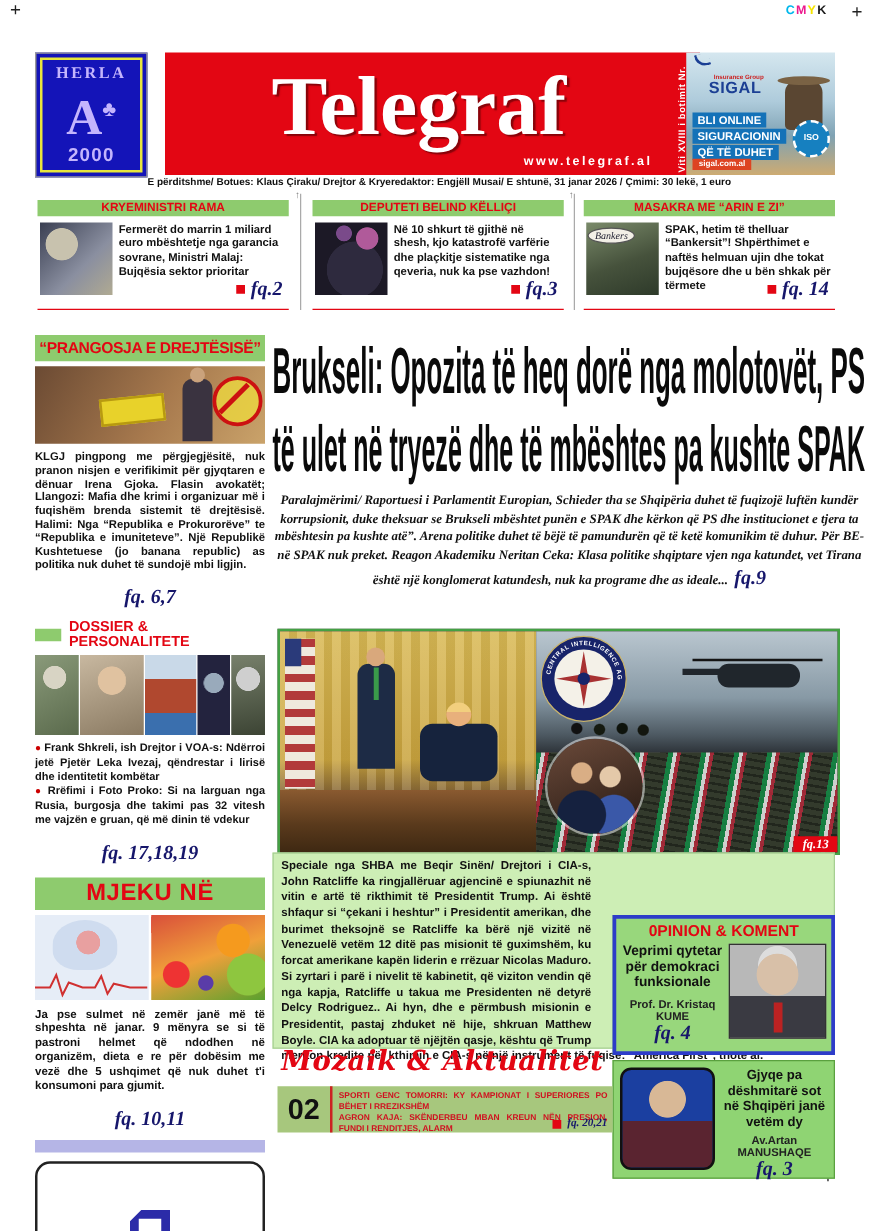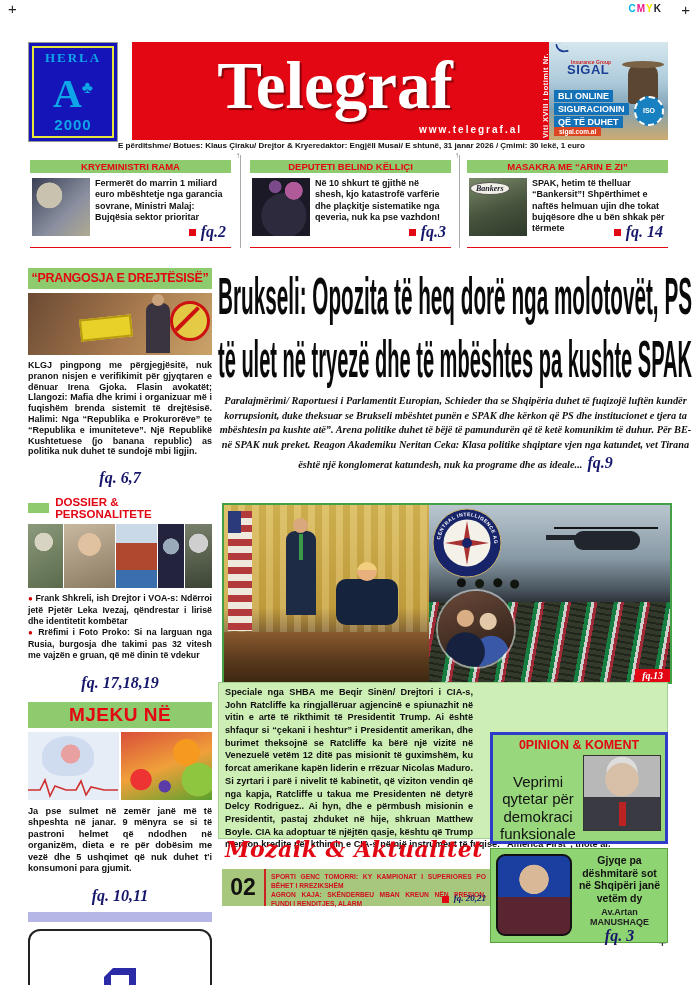--- a/index.html
+++ b/index.html
@@ -11,21 +11,21 @@
   .rsq{display:inline-block;width:7px;height:7px;background:#e30613;margin-right:5px;vertical-align:middle;}
   .ruleline{display:flex;align-items:center;gap:6px;flex-direction:column;}
   .ruleline .hr{flex:1;border-top:1.2px solid #111;}
   
   .plus{position:absolute;font-size:15px;color:#222;}
   .cmyk{position:absolute;top:3px;right:34px;font-weight:bold;font-size:10px;letter-spacing:1px;}
   .cmyk span:nth-child(1){color:#00b7eb}.cmyk span:nth-child(2){color:#ec1a8d}
   .cmyk span:nth-child(3){color:#f5e400}.cmyk span:nth-child(4){color:#1a1a1a}
   
   .herla{left:28px;top:42px;width:88px;height:98px;background:#1414b8;border:1.5px solid #999;
-         box-shadow:inset 0 0 0 3px #1414b8, inset 0 0 0 5px #e8e63c;text-align:center;color:#0ea5e9;}
+         box-shadow:inset 0 0 0 3px #1414b8, inset 0 0 0 5px #e8e63c;text-align:center;color:#c4b5fd;}
   .herla .top{font-family:"Liberation Serif",serif;font-weight:bold;font-size:13px;letter-spacing:2px;margin-top:7px;}
   .herla .mid{font-family:"Liberation Serif",serif;font-weight:bold;font-size:40px;line-height:44px;}
   .herla .mid sup{font-size:17px;}
   .herla .yr{font-weight:bold;font-size:15px;letter-spacing:1px;}
   .mast{left:132px;top:42px;width:428px;height:98px;background:#e30613;}
   .mast-title{position:absolute;left:0;right:22px;top:-6px;text-align:center;color:#fff;
       font-family:"Liberation Serif",serif;font-weight:bold;font-size:67px;line-height:98px;
       text-shadow:2px 2px 1px rgba(60,0,0,.55);}
   .mast-url{position:absolute;right:38px;bottom:5px;color:#fff;font-weight:bold;font-size:10px;letter-spacing:2px;}
   .mast-edition{position:absolute;right:1px;top:2px;height:94px;color:#fff;font-weight:bold;font-size:7.5px;
@@ -55,21 +55,21 @@
   .tbox::after{content:"";position:absolute;left:0;right:0;bottom:0;border-bottom:1.6px solid #e30613;}
   .vdiv{top:155px;height:93px;width:1px;background:#aaa;}
   .vdiv::before{content:"↑";position:absolute;top:-4px;left:-4px;font-size:8px;color:#777;}
   .ph1{background:radial-gradient(circle at 30% 30%,#c8c2ae 0 22%,transparent 23%),
        linear-gradient(135deg,#3a3f52,#8a8fa0 60%,#b0aa92);}
   .ph2{background:radial-gradient(circle at 72% 22%,#b05a9a 0 14%,transparent 15%),
        radial-gradient(circle at 40% 15%,#7a4a8a 0 10%,transparent 11%),
        radial-gradient(circle at 55% 65%,#2e2a3e 0 45%,transparent 46%),#1c1926;}
   .ph3{position:relative;background:linear-gradient(160deg,#7a8a6a,#46523c 55%,#2e3a2a);}
   .bankers{position:absolute;left:1px;top:4px;background:#f2efe6;border:1px solid #555;border-radius:50%;
-     font-family:"Liberation Serif",serif;font-weight:bold;font-style:italic;font-size:8px;color:#223;padding:1px 5px;}
+     font-family:"Liberation Serif",serif;font-weight:normal;font-style:italic;font-size:8px;color:#223;padding:1px 5px;}
   
   .leftcol{left:28px;top:268px;width:184px;}
   .greenhead{background:#8ecb6e;color:#e30613;font-weight:bold;text-align:center;}
   .pr-head{height:21px;line-height:21px;font-size:12.5px;letter-spacing:-.3px;}
   .pr-photo{margin-top:4px;height:62px;position:relative;overflow:hidden;
      background:linear-gradient(120deg,#6b4a33,#a87a4e 55%,#caa36a);}
   .pr-sign{position:absolute;left:52px;top:24px;width:52px;height:22px;background:#e8d22a;transform:rotate(-6deg);
      box-shadow:inset 0 0 0 2px #b89a10;}
   .pr-fig{position:absolute;right:42px;top:10px;width:24px;height:50px;background:#3a3340;border-radius:8px 8px 0 0;}
   .pr-fig::before{content:"";position:absolute;left:6px;top:-9px;width:12px;height:12px;border-radius:50%;background:#caa27c;}
@@ -156,21 +156,21 @@
   .fq13{position:absolute;right:0;bottom:0;background:#e30613;color:#fff;padding:1px 7px;
      font-family:"Liberation Serif",serif;font-style:italic;font-weight:bold;font-size:10px;}
   .greenbody{left:218px;top:682px;width:450px;height:157px;background:#cdeeb5;border:1px solid #a6cf92;
      box-sizing:border-box;padding:3px 6px;font-size:9.2px;font-weight:bold;line-height:1.38;text-align:justify;}
   .gb-spacer{float:right;width:182px;height:106px;margin:46px 0 0 6px;}
   
   .opinion{left:490px;top:732px;width:178px;height:112px;background:#98d77c;border:3px solid #2d3cc9;box-sizing:border-box;}
   .op-head{color:#e30613;font-weight:bold;font-size:12.5px;text-align:center;margin-top:3px;}
   .op-row{display:flex;padding:3px 4px 0 4px;gap:4px;}
   .op-text{flex:1;text-align:center;}
-  .op-title{font-size:15px;font-weight:normal;line-height:1.15;margin-top:18px;}
+  .op-title{font-size:11px;font-weight:bold;line-height:1.15;}
   .op-author{font-size:9px;font-weight:bold;margin-top:5px;color:#222;}
   .op-photo{flex:0 0 76px;height:74px;border:1px solid #333;
      background:radial-gradient(circle at 50% 32%,#d8c0a8 0 26%,transparent 27%),
      radial-gradient(circle at 50% 22%,#ddd 0 22%,transparent 23%),
      linear-gradient(180deg,#b8b8b8 0 55%,#3a3a42 55%),#999;}
   .op-photo::after{content:"";display:block;margin:46px auto 0;width:7px;height:24px;background:#b22;}
   .gjyqe{left:490px;top:848px;width:178px;height:95px;background:#8fd473;border:1.5px solid #5aa13f;box-sizing:border-box;
      display:flex;gap:5px;padding:5px;}
   .gj-photo{flex:0 0 72px;height:78px;border:2px solid #111;border-radius:9px;
      background:radial-gradient(circle at 50% 30%,#d8b896 0 22%,transparent 23%),

